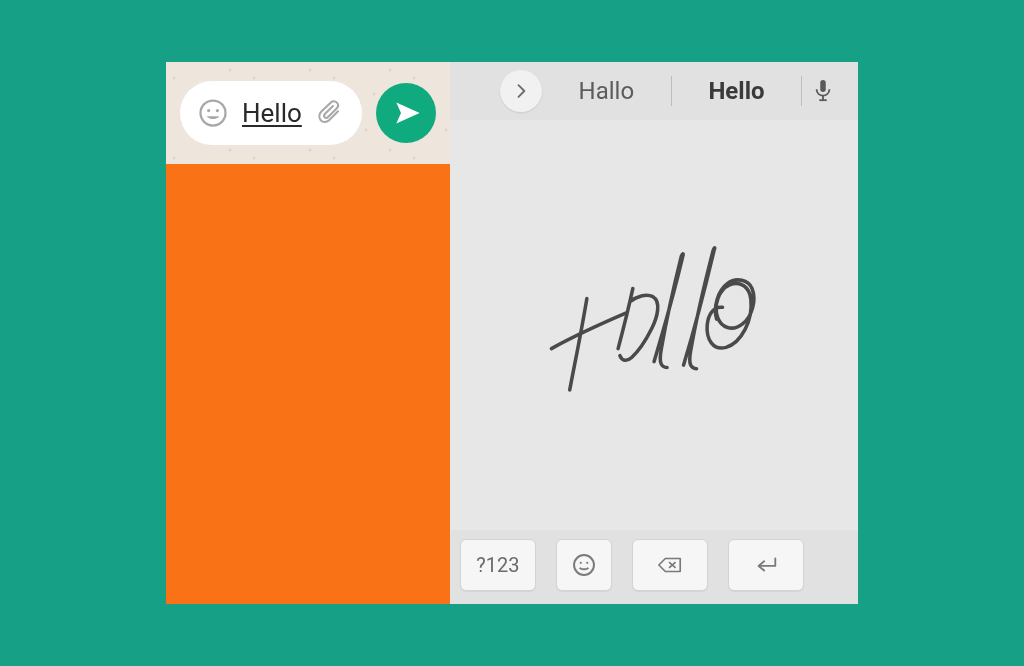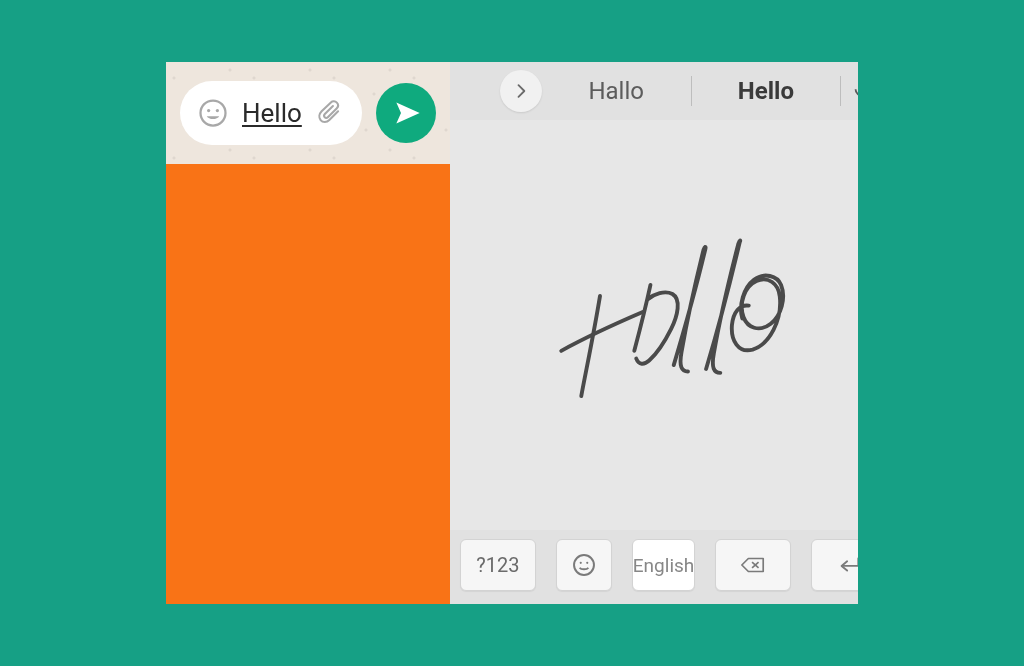--- a/index.html
+++ b/index.html
@@ -228,21 +228,20 @@
     <div class="bottom-row">
       <div class="kb-key key-sym">?123</div>
       <div class="kb-key key-emoji">
         <svg viewBox="0 0 24 24" fill="none" stroke="#7a7a7a" stroke-width="1.8">
           <circle cx="12" cy="12" r="9.2"></circle>
           <circle cx="9" cy="10" r="1" fill="#7a7a7a" stroke="none"></circle>
           <circle cx="15" cy="10" r="1" fill="#7a7a7a" stroke="none"></circle>
           <path d="M8 14.5 C9.3 16.5 14.7 16.5 16 14.5"></path>
         </svg>
       </div>
-      <div class="kb-key key-space">English</div>
       <div class="kb-key key-bksp">
         <svg viewBox="0 0 28 24" fill="none" stroke="#7a7a7a" stroke-width="1.8" stroke-linejoin="round">
           <path d="M9 5 L25 5 L25 19 L9 19 L2 12 Z"></path>
           <line x1="13" y1="9" x2="20" y2="15"></line>
           <line x1="20" y1="9" x2="13" y2="15"></line>
         </svg>
       </div>
       <div class="kb-key key-enter">
         <svg viewBox="0 0 28 24" fill="none" stroke="#7a7a7a" stroke-width="2" stroke-linecap="round" stroke-linejoin="round">
           <polyline points="24 5 24 13 7 13"></polyline>

